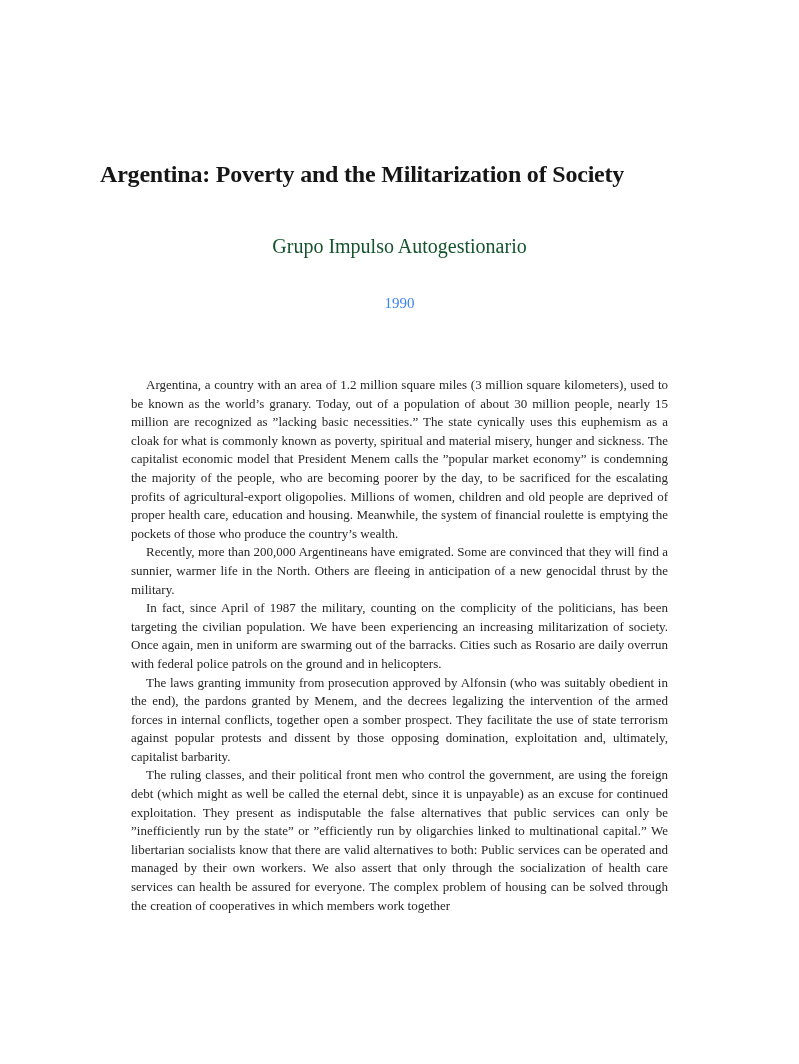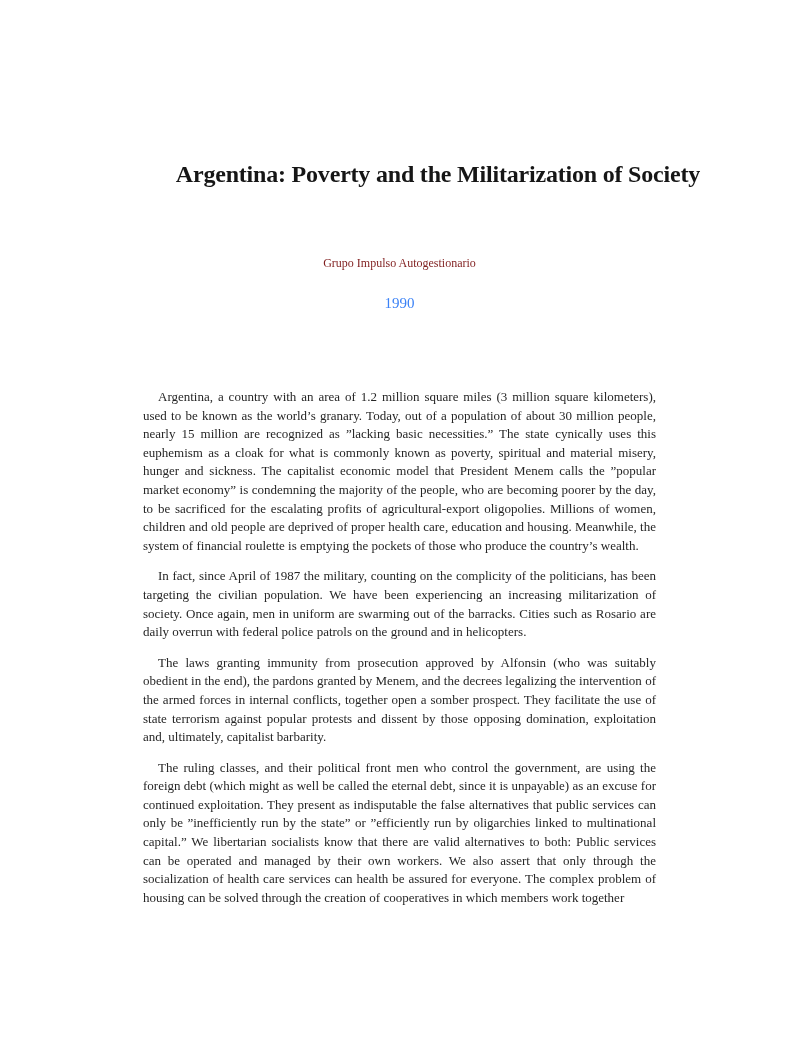--- a/index.html
+++ b/index.html
@@ -14,36 +14,36 @@
     background: #ffffff;
     margin: 0 auto;
     overflow: hidden;
     font-family: "Liberation Serif", "DejaVu Serif", serif;
   }
   .doc-title {
     position: absolute;
     top: 140px;
     left: 100px;
     width: 600px;
-    text-align: right;
+    text-align: left;
     font-size: 24px;
     font-weight: 700;
     line-height: 36px;
     letter-spacing: -0.2px;
     color: #161616;
   }
   .doc-author {
     position: absolute;
-    top: 253px;
+    top: 236px;
     left: 0;
     width: 100%;
     text-align: center;
-    font-size: 12px;
+    font-size: 20px;
     line-height: 20px;
-    color: #7f1d1d;
+    color: #14532d;
   }
   .doc-date {
     position: absolute;
     top: 294px;
     left: 0;
     width: 100%;
     text-align: center;
     font-size: 15px;
     line-height: 19px;
     color: #3b82f6;
@@ -52,34 +52,35 @@
     position: absolute;
     top: 376px;
     left: 131px;
     width: 537px;
     font-size: 13px;
     line-height: 18.6px;
     text-align: justify;
     color: #262626;
   }
   .doc-body p {
-    margin: 12px;
+    margin: 0;
     padding: 0;
     text-indent: 15px;
   }
 </style>
 </head>
 <body>
 
 <div class="page">
   <h1 class="doc-title">Argentina: Poverty and the Militarization of Society</h1>
 
   <div class="doc-author">Grupo Impulso Autogestionario</div>
 
   <div class="doc-date">1990</div>
 
   <div class="doc-body">
       <p>Argentina, a country with an area of 1.2 million square miles (3 million square kilometers), used to be known as the world’s granary. Today, out of a population of about 30 million people, nearly 15 million are recognized as ”lacking basic necessities.” The state cynically uses this euphemism as a cloak for what is commonly known as poverty, spiritual and material misery, hunger and sickness. The capitalist economic model that President Menem calls the ”popular market economy” is condemning the majority of the people, who are becoming poorer by the day, to be sacrificed for the escalating profits of agricultural-export oligopolies. Millions of women, children and old people are deprived of proper health care, education and housing. Meanwhile, the system of financial roulette is emptying the pockets of those who produce the country’s wealth.</p>
+      <p>Recently, more than 200,000 Argentineans have emigrated. Some are convinced that they will find a sunnier, warmer life in the North. Others are fleeing in anticipation of a new genocidal thrust by the military.</p>
       <p>In fact, since April of 1987 the military, counting on the complicity of the politicians, has been targeting the civilian population. We have been experiencing an increasing militarization of society. Once again, men in uniform are swarming out of the barracks. Cities such as Rosario are daily overrun with federal police patrols on the ground and in helicopters.</p>
       <p>The laws granting immunity from prosecution approved by Alfonsin (who was suitably obedient in the end), the pardons granted by Menem, and the decrees legalizing the intervention of the armed forces in internal conflicts, together open a somber prospect. They facilitate the use of state terrorism against popular protests and dissent by those opposing domination, exploitation and, ultimately, capitalist barbarity.</p>
       <p>The ruling classes, and their political front men who control the government, are using the foreign debt (which might as well be called the eternal debt, since it is unpayable) as an excuse for continued exploitation. They present as indisputable the false alternatives that public services can only be ”inefficiently run by the state” or ”efficiently run by oligarchies linked to multinational capital.” We libertarian socialists know that there are valid alternatives to both: Public services can be operated and managed by their own workers. We also assert that only through the socialization of health care services can health be assured for everyone. The complex problem of housing can be solved through the creation of cooperatives in which members work together</p>
     </div>
 </div>
 
 </body></html>

